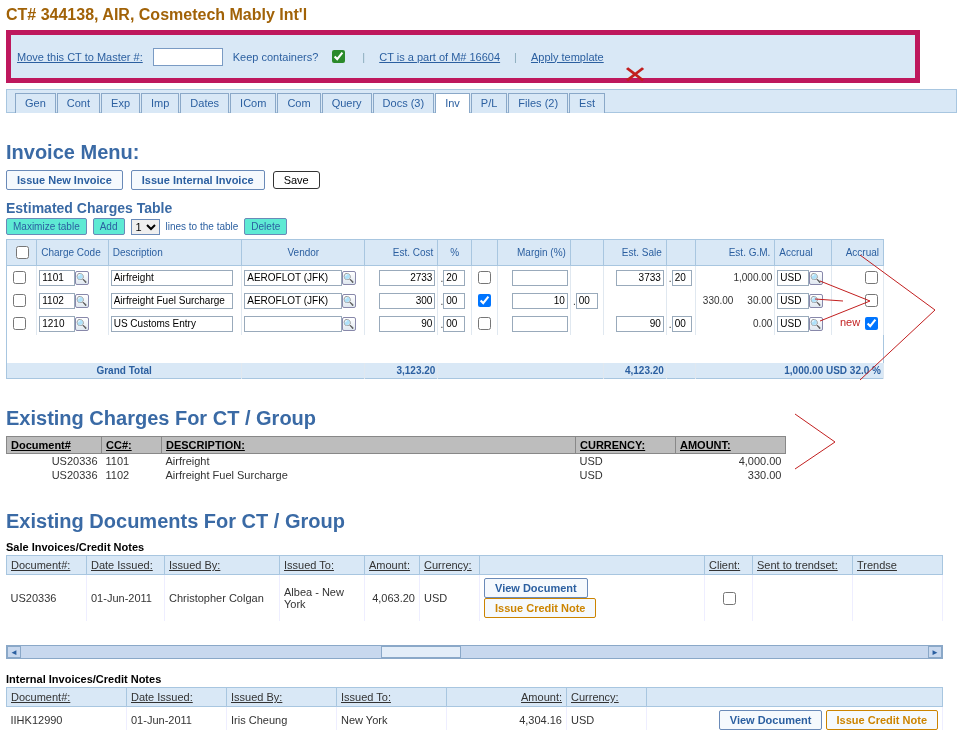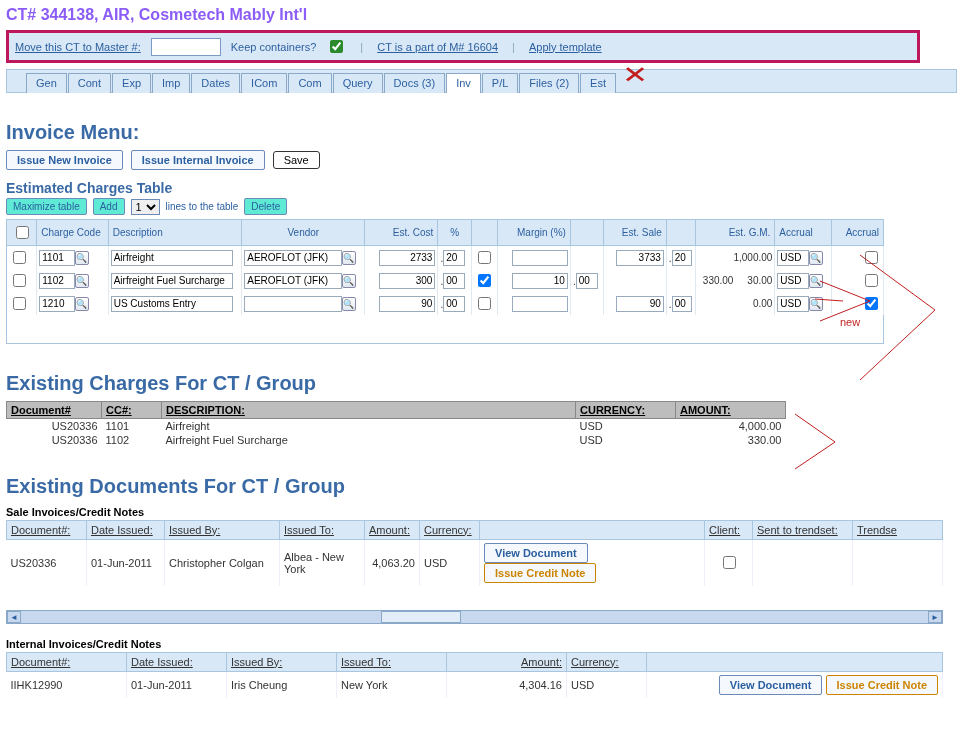--- a/index.html
+++ b/index.html
@@ -6,29 +6,29 @@
   body {
     margin: 0;
     padding: 6px;
     font-family: Arial, sans-serif;
     font-size: 11px;
     color: #333;
     background: #fff;
     width: 963px;
   }
   .page-title {
-    color: #8b5cf6;
+    color: #a16207;
     font-size: 16px;
     font-weight: bold;
     margin: 0 0 6px 0;
   }
   .move-bar {
     background: #d9e8f6;
-    border: 3px solid #be185d;
-    padding: 4px 6px;
+    border: 5px solid #be185d;
+    padding: 12px 6px;
     margin-bottom: 6px;
     display: flex;
     align-items: center;
     gap: 10px;
     font-size: 11px;
     color: #2b5fa0;
     width: 914px;
   }
   .move-bar a, .linkish {
     color: #2b5fa0;
@@ -41,21 +41,21 @@
     border: 1px solid #7a9bc4;
     height: 18px;
     font-size: 11px;
   }
   .move-bar input[type=checkbox] {
     accent-color: #2b8a2b;
   }
   .tab-strip {
     background: #d9e8f6;
     border: 1px solid #a8c6e0;
-    padding: 2px 2px 0 19px;
+    padding: 2px 2px 0 8px;
     height: 24px;
     display: flex;
     gap: 1px;
     position: relative;
     margin-bottom: 14px;
   }
   .tab {
     border: 1px solid #8aa8c8;
     background: #d9e8f6;
     color: #2b5fa0;
@@ -339,20 +339,29 @@
         <td>.<input type="text" style="width: 20px;" value="00"></td>
         <td class="right-align">0.00</td>
         <td><input type="text" style="width: 32px;" value="USD"><span class="mag">🔍</span></td>
         <td class="right-align"><input type="checkbox" checked="" style=""></td>
       </tr>
     </tbody>
   <tbody>
       <tr>
         <td colspan="14" style="height:28px;border:none;"></td>
       </tr>
+  <tr class="est-total-row">
+    <td colspan="3" style="text-align:center;">Grand Total</td>
+    <td></td>
+    <td class="right-align">3,123.20</td>
+    <td colspan="4"></td>
+    <td class="right-align">4,123.20</td>
+    <td></td>
+    <td colspan="3" class="right-align">1,000.00 USD 32.0 %</td>
+  </tr>
 </tbody>
   </table>
 
 <svg class="anno" style="left:815px;top:281px;" width="90" height="50">
   <path d="M 5 0 L 55 20 L 5 40" stroke="#c21f1f" fill="none" stroke-width="1"></path>
   <line x1="0" y1="18" x2="28" y2="20" stroke="#c21f1f" stroke-width="1"></line>
 </svg>
 <div class="red-anno" style="left:840px;top:316px;">new</div>
 <svg class="anno" style="left:855px;top:255px;" width="120" height="140">
   <path d="M 5 125 L 80 55 L 5 0" stroke="#c21f1f" fill="none" stroke-width="1"></path>

